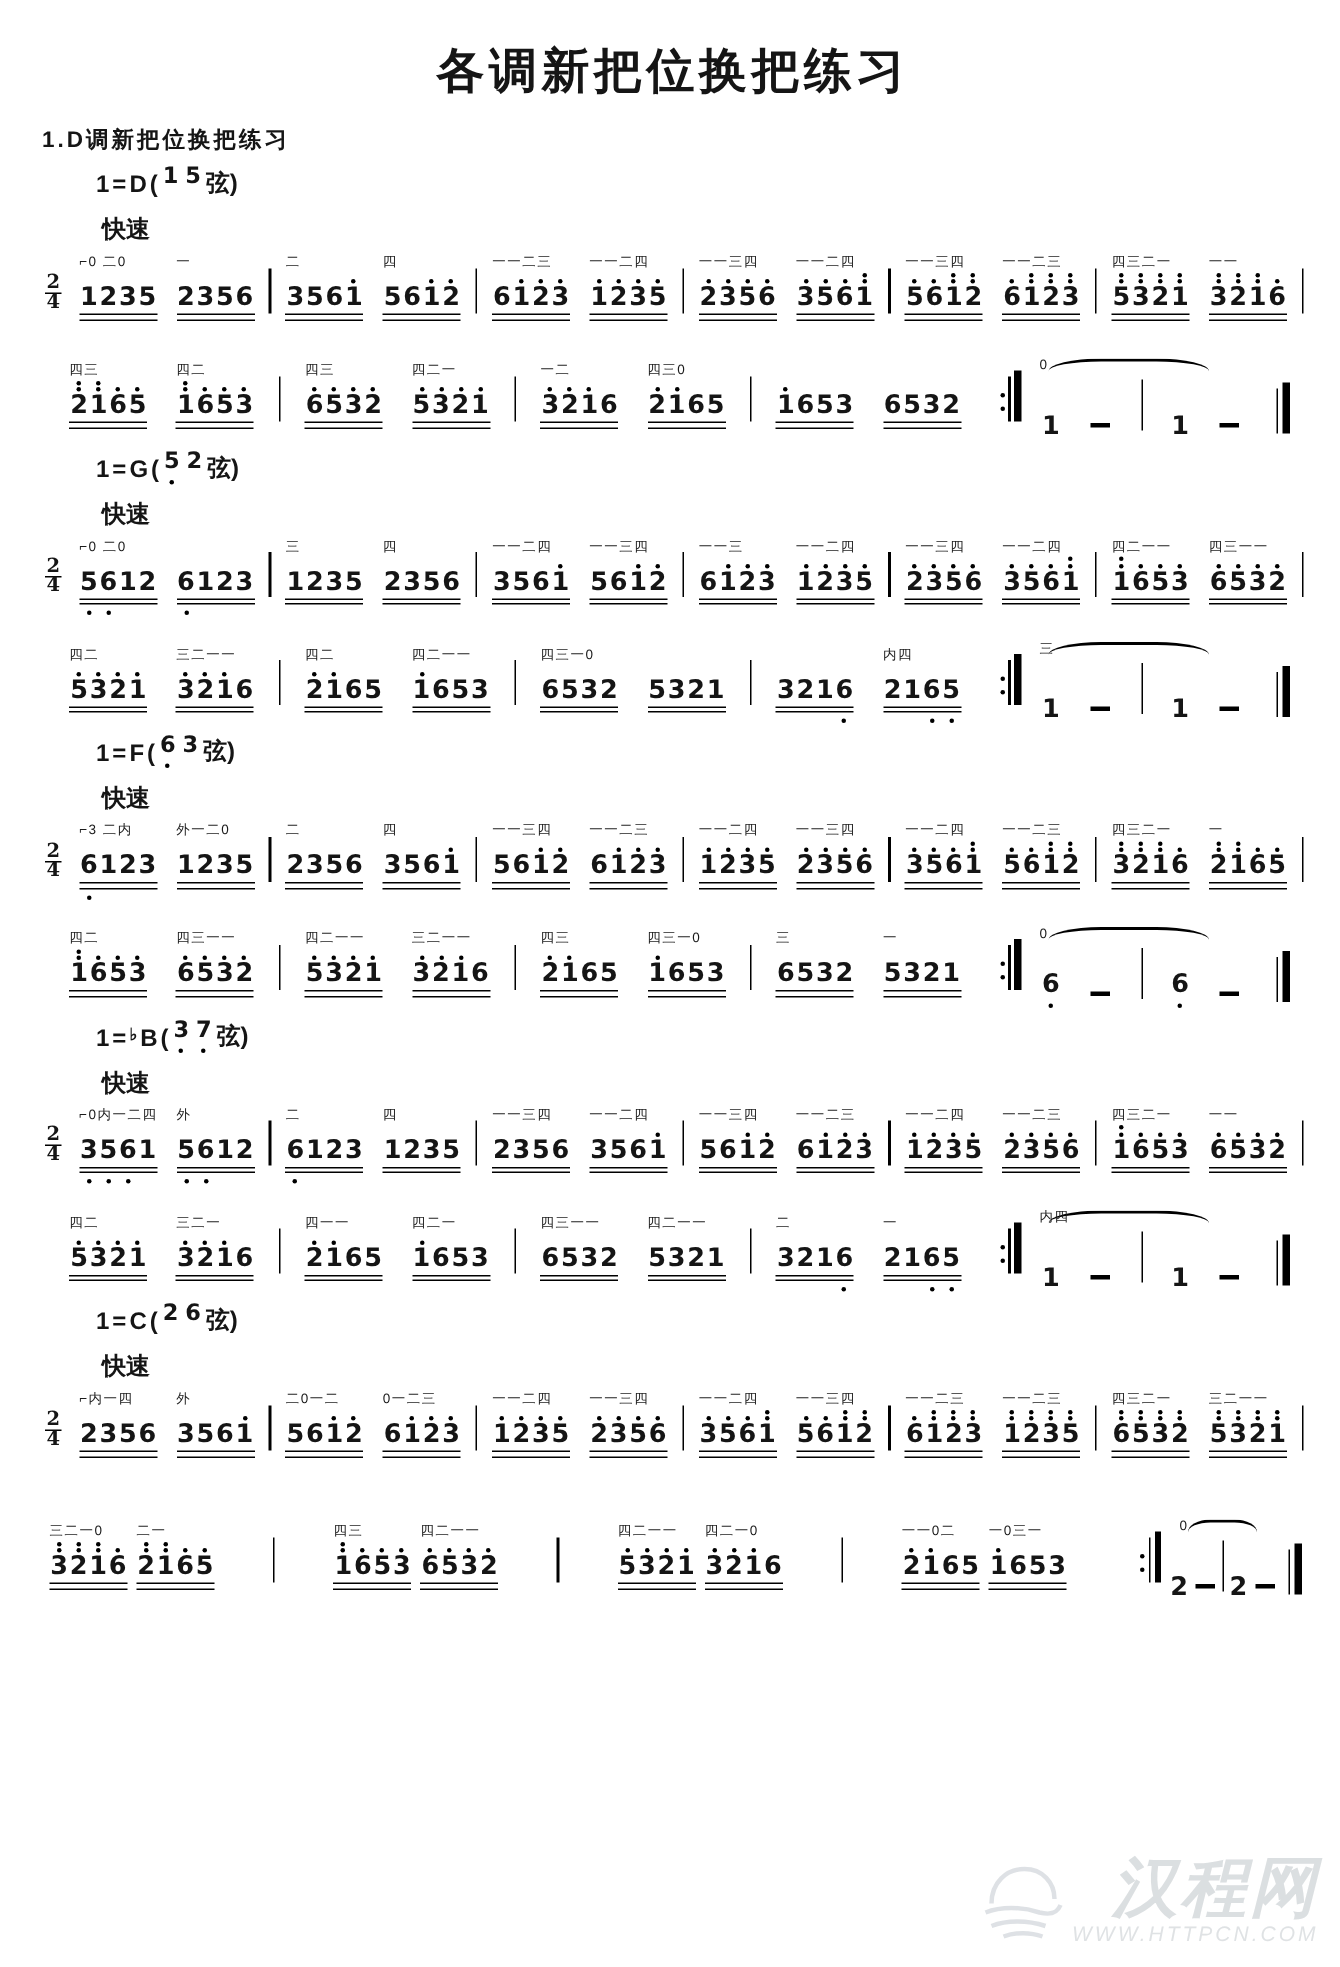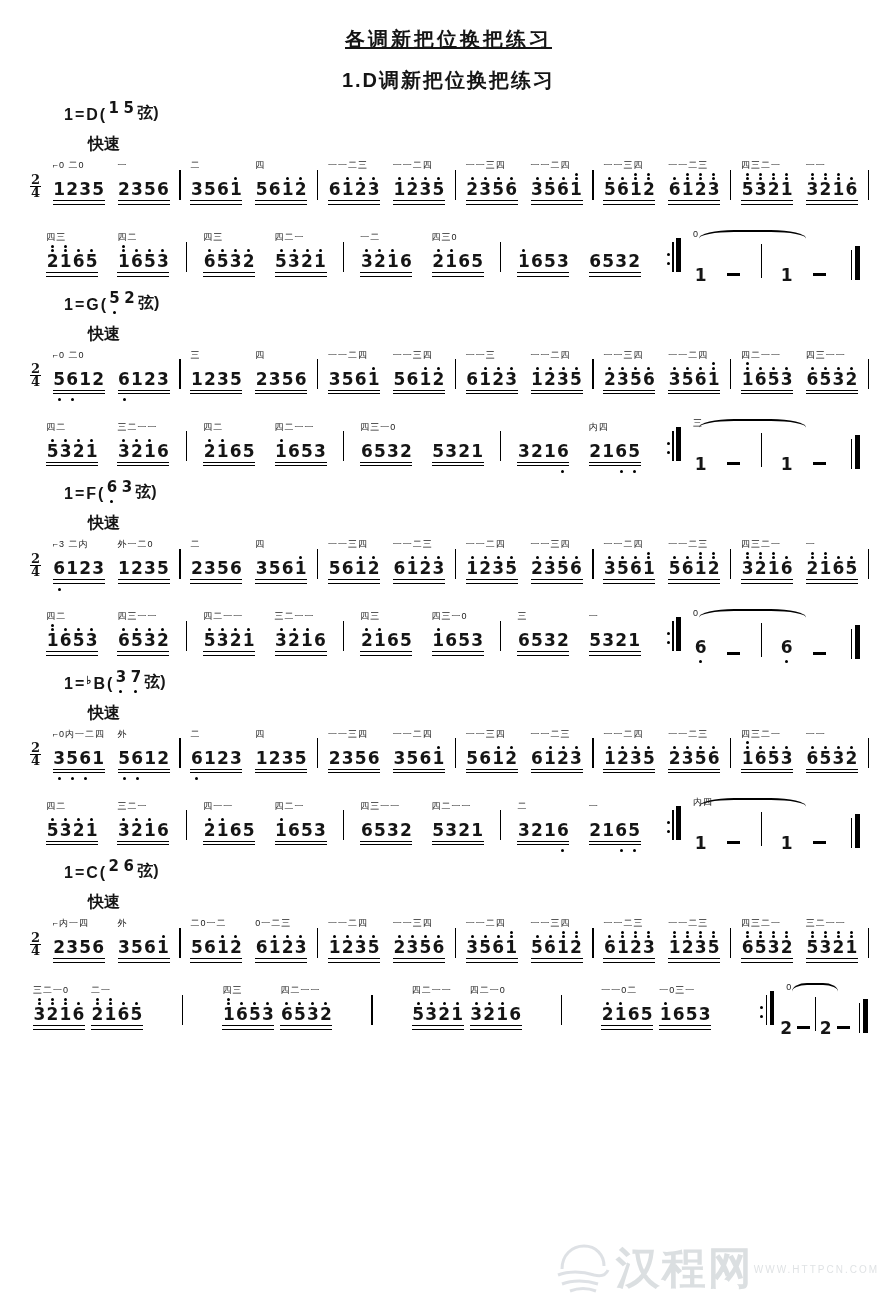--- a/index.html
+++ b/index.html
@@ -1,22 +1,22 @@
 <!DOCTYPE html>
 <html><head>
 <meta charset="utf-8">
 <style>
   html,body{margin:0;padding:0;background:#fff;}
   body{width:893px;height:1311px;font-family:"Liberation Sans",sans-serif;color:#151515;position:relative;overflow:hidden;}
   .page{box-sizing:border-box;width:893px;height:1311px;padding:10px 24px 0 28px;position:relative;}
-  .doc-title{text-align:center;font-size:20px;font-weight:bold;letter-spacing:3px;margin:16px 0 6px 0;text-decoration:underline;}
-  .section-heading{text-align:center;font-size:20px;font-weight:bold;letter-spacing:2px;margin:14px 0 0 0;}
+  .doc-title{text-align:center;font-size:32px;font-weight:bold;letter-spacing:3px;margin:16px 0 6px 0;}
+  .section-heading{text-align:left;font-size:15px;font-weight:bold;letter-spacing:2px;margin:14px 0 0 0;}
   .keyline{font-size:16px;font-weight:bold;margin:4px 0 0 36px;display:flex;align-items:flex-end;gap:2px;height:26px;}
   .keyline .flat{font-size:11px;vertical-align:super;position:relative;top:-6px;}
-  .tempo{font-size:16px;font-weight:bold;margin:10px 0 0 60px;}
+  .tempo{font-size:16px;font-weight:bold;margin:10px 0 0 40px;}
   .score-line{display:flex;align-items:flex-end;margin:4px 0 0 2px;}
   .timesig{display:flex;flex-direction:column;align-items:center;font-weight:bold;font-size:13px;line-height:10px;margin:0 2px 14px 0;font-family:"DejaVu Serif",serif;}
   .timesig .tsline{width:11px;border-top:1.4px solid #000;margin:1px 0;}
   .measure{flex:1;display:flex;justify-content:space-evenly;align-items:flex-end;}
   .barline{width:1.4px;background:#000;height:30px;margin:0 0 12px 0;}
   .group{display:flex;flex-direction:column;margin:0 3px;}
   .fing{font-size:9px;line-height:12px;height:12px;white-space:nowrap;letter-spacing:1px;color:#1a1a1a;}
   .digits{display:flex;}
   .tok{width:13px;display:flex;flex-direction:column;align-items:center;}
   .dots-top{height:9px;display:flex;flex-direction:column;justify-content:flex-end;gap:1.5px;}
@@ -32,22 +32,22 @@
   .vthick{width:4.5px;height:34px;background:#000;}
   .coda{flex:1.35;display:flex;align-items:flex-end;position:relative;margin:0 0 0 2px;}
   .coda-body{position:relative;flex:1;display:flex;align-items:flex-end;justify-content:space-around;padding-top:16px;}
   .tie{position:absolute;top:2px;left:14px;right:34%;height:15px;border-top:2px solid #000;border-radius:100% 100%/26px 26px;border-left:0;border-right:0;border-bottom:0;}
   .coda .fing{position:absolute;top:0;left:8px;}
   .dash{width:13px;height:2.6px;background:#000;margin:0 2px 8px 2px;}
   .coda .barline{height:34px;margin-bottom:6px;}
   .endbar{display:flex;gap:3px;align-items:flex-end;margin:0 0 4px 4px;}
   .watermark{position:absolute;right:14px;bottom:14px;display:flex;align-items:center;gap:4px;opacity:.55;}
   .wm-text{color:#bfc5c9;font-weight:bold;font-size:44px;letter-spacing:2px;line-height:40px;}
-  .wm-sub{color:#c6cbcf;font-size:10px;letter-spacing:2px;margin-top:2px;}
-  .wm-right{display:flex;flex-direction:row;align-items:center;}
+  .wm-sub{color:#c6cbcf;font-size:14px;letter-spacing:2px;margin-top:2px;}
+  .wm-right{display:flex;flex-direction:column;align-items:flex-end;font-style:italic;}
 </style>
 </head>
 <body>
 
 <div class="page">
   <h1 class="doc-title">各调新把位换把练习</h1>
   <div id="sections">
       <section class="score-section">
         <h2 class="section-heading">1.D调新把位换把练习</h2>
         <div class="keyline">
@@ -3629,21 +3629,21 @@
               <div class="dots-bot">
                 <span class="bcell"></span>
                 <span class="bcell"></span>
                 <span class="bcell"></span>
                 <span class="bcell"></span>
               </div>
             </div>
           </div>
           <div class="barline"></div>
         </div>
-        <div class="score-line" style="margin-top: 11px; gap: 36px;">
+        <div class="score-line" style="margin-top: 32px; gap: 36px;">
           <div class="measure">
             <div class="group">
               <div class="fing">三二一0</div>
               <div class="digits">
                 <span class="tok">
                   <span class="dots-top">
                     <span class="dot"></span>
                     <span class="dot"></span>
                   </span>
                   <span class="dg">3</span>

